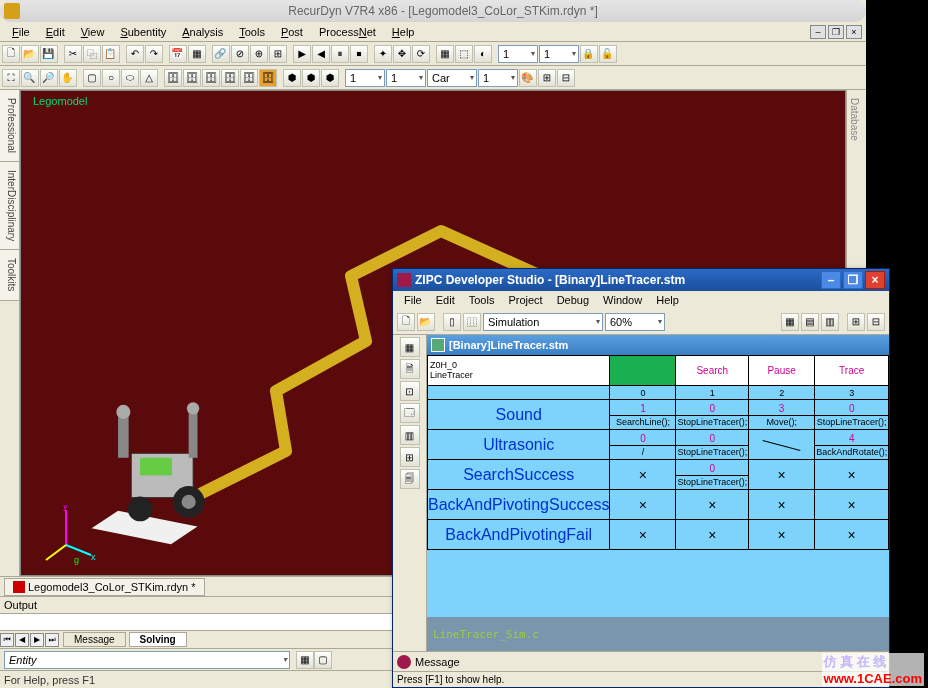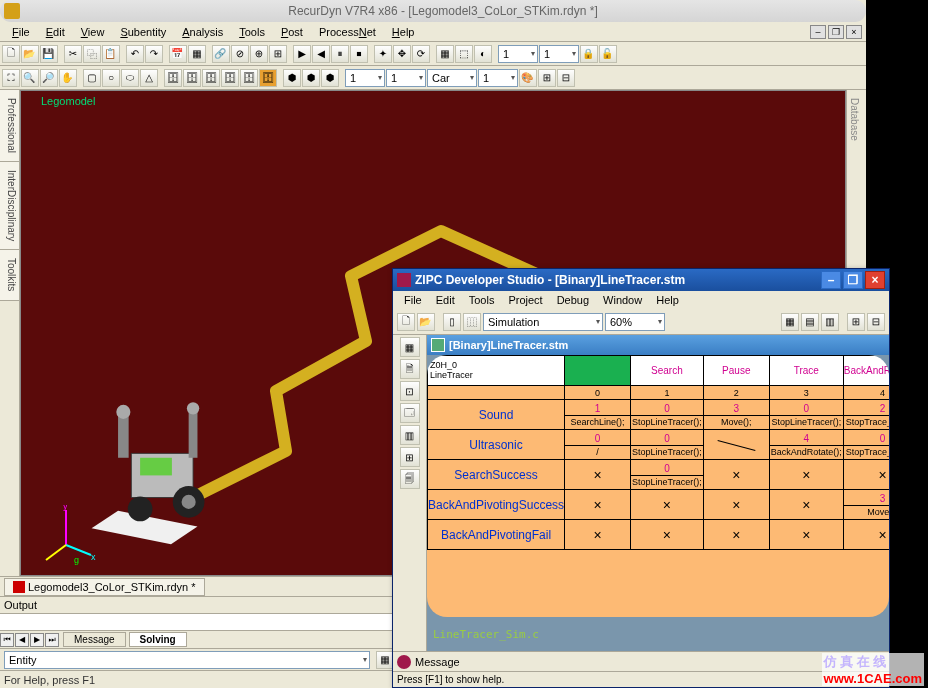--- a/index.html
+++ b/index.html
@@ -20,67 +20,67 @@
 .toolbar { height: 24px; background: #ece9d8; display: flex; align-items: center; padding: 0 2px; border-bottom: 1px solid #aca899; gap: 1px; }
 .tb { width: 18px; height: 18px; background: linear-gradient(#fefefe,#e2e2d5); border: 1px solid #c0c0b0; display: inline-flex; align-items: center; justify-content: center; font-size: 10px; }
 .tb.sep { width: 4px; border: none; background: transparent; }
 .combo { height: 18px; border: 1px solid #7f9db9; background: #fff; font-size: 11px; padding: 0 14px 0 4px; position: relative; display: inline-flex; align-items: center; }
 .combo::after { content: "▾"; position: absolute; right: 2px; font-size: 8px; color: #555; }
 
 .middle { flex: 1; display: flex; position: relative; }
 .side-tabs { width: 20px; background: #ece9d8; border-right: 1px solid #aca899; display: flex; flex-direction: column; }
 .side-tab { writing-mode: vertical-rl; padding: 8px 2px; font-size: 10px; background: #f5f3e9; border-bottom: 1px solid #aca899; color: #444; cursor: default; }
 .viewport { flex: 1; background: #5a0a0a; position: relative; border: 1px solid #888; }
-.viewport .label { position: absolute; top: 4px; left: 20px; color: #0d7; font-size: 11px; }
+.viewport .label { position: absolute; top: 4px; left: 12px; color: #0d7; font-size: 11px; }
 .track { position: absolute; top: 130px; left: 155px; }
 .robot { position: absolute; top: 305px; left: 70px; width: 160px; height: 150px; }
 .axis { position: absolute; bottom: 10px; left: 20px; }
 .right-tabs { width: 20px; background: #ece9d8; border-left: 1px solid #aca899; }
 .right-tab { writing-mode: vertical-rl; padding: 8px 2px; font-size: 10px; color: #888; }
 
 .doc-tabs { height: 20px; background: #ece9d8; border-top: 1px solid #aca899; display: flex; align-items: center; padding: 0 4px; }
 .doc-tab { padding: 2px 8px; background: #f5f3e9; border: 1px solid #aca899; font-size: 11px; display: flex; align-items: center; }
 .doc-tab .ico { width: 12px; height: 12px; background: #c00; margin-right: 3px; }
 
 .output-panel { height: 52px; border-top: 1px solid #aca899; background: #fff; position: relative; }
 .output-title { padding: 2px 4px; background: #ece9d8; border-bottom: 1px solid #aca899; font-size: 11px; }
 .output-tabs { position: absolute; bottom: 0; left: 0; height: 18px; background: #ece9d8; display: flex; align-items: center; border-top: 1px solid #aca899; width: 100%;}
 .output-tabs .nav { display: flex; }
 .output-tabs .nav span { width: 14px; height: 14px; border: 1px solid #888; background: #f0f0f0; display: flex; align-items: center; justify-content: center; font-size: 8px; margin-right: 1px;}
 .output-tabs .ot { padding: 1px 10px; border: 1px solid #aca899; background: #ece9d8; margin-left: 3px; font-size: 10px;}
 .output-tabs .ot.active { background: #fff; font-weight: bold;}
 
 .entity-row { height: 22px; display: flex; align-items: center; padding: 0 4px; border-top: 1px solid #aca899; background: #ece9d8;}
-.entity-row .combo { width: 366px; }
+.entity-row .combo { width: 286px; font-style: italic; }
 .status-bar { height: 18px; background: #ece9d8; border-top: 1px solid #aca899; display: flex; align-items: center; padding: 0 4px; font-size: 11px; color: #333;}
 .status-bar .seg { margin-right: 20px;}
 
 
 .zipc { position: absolute; top: 268px; left: 392px; width: 498px; height: 420px; background: #ece9d8; border: 1px solid #0a246a; display: flex; flex-direction: column; box-shadow: 2px 2px 6px rgba(0,0,0,.4);}
 .zipc-title { height: 22px; background: linear-gradient(#2a6ac4,#1a4f9e); display: flex; align-items: center; padding: 0 4px; color: #fff; font-weight: bold; font-size: 12px;}
 .zipc-title .ico { width: 14px; height: 14px; background: #a0194b; margin-right: 4px;}
 .zipc-title .t { flex: 1;}
 .zipc-title .wc { width: 20px; height: 18px; margin-left: 2px; display: flex; align-items: center; justify-content: center; font-weight: bold;}
 .zipc-title .min,.zipc-title .max { background: #4a8ae4; border: 1px solid #2a6ac4;}
 .zipc-title .close { background: #e04030; border: 1px solid #a02010;}
 .zipc-menu { height: 18px; background: #ece9d8; display: flex; align-items: center; padding: 0 4px;}
 .zipc-menu .mi { padding: 1px 7px; font-size: 11px;}
 .zipc-tb { height: 26px; background: #ece9d8; display: flex; align-items: center; padding: 0 4px; gap: 2px; border-bottom: 1px solid #aca899;}
 .zipc-body { flex: 1; display: flex; overflow: hidden; background: #7a96ac;}
 .zipc-left { width: 34px; background: #ece9d8; border-right: 1px solid #aca899; display: flex; flex-direction: column; padding-top: 2px; gap: 2px; align-items: center;}
 .zipc-left .tb { width: 20px; height: 20px;}
 .zipc-main { flex: 1; display: flex; flex-direction: column; overflow: hidden;}
 .stm-title { height: 20px; background: linear-gradient(#5aa0e0,#3a7ec4); color: #fff; display: flex; align-items: center; padding: 0 4px; font-size: 11px; font-weight: bold;}
 .stm-title .ico { width: 14px; height: 14px; background: #5a7; margin-right: 4px; border: 1px solid #fff;}
-.stm-grid { flex: 1; overflow: auto; background: #fdba74; border-radius: 20px;}
+.stm-grid { flex: 1; overflow: auto; background: #7dd3fc;}
 .stm-table { border-collapse: collapse; font-size: 10px; width: 100%;}
 .stm-table th,.stm-table td { border: 1px solid #000; padding: 0; text-align: center; height: 30px; vertical-align: middle;}
 .stm-table th { font-weight: normal; background: #fff; color: #d00090;}
 .stm-table .hdr-main { background: #1ab050; color: #fff;}
-.stm-table .rh { color: #0030d0; width: 90px; font-size: 12px;}
+.stm-table .rh { color: #0030d0; width: 90px; font-size: 16px;}
 .stm-table .corner { color: #000; font-size: 9px; text-align: left; padding: 2px; line-height: 1.1;}
 .stm-table .cell { position: relative; min-width: 66px;}
 .stm-table .num { color: #d00090; font-size: 10px; display: block; border-bottom: 1px solid #000; padding: 1px;}
 .stm-table .act { color: #000; font-size: 9px; padding: 1px; display: block; white-space: nowrap; overflow: hidden;}
 .stm-table .x { font-size: 14px;}
 .stm-table .slash { position: relative;}
 .stm-table .slash::after { content: ""; position: absolute; top: 50%; left: 20%; right: 20%; border-top: 1px solid #000; transform: rotate(15deg);}
 .idx-row td { height: 14px; font-size: 9px; color: #000;}
 .sim-tab { height: 34px; background: #7a96ac; color: #9c4; padding: 0 6px; font-size: 11px; display: flex; align-items: center; font-family: monospace;}
 .zipc-msg { height: 20px; background: #ece9d8; border-top: 1px solid #aca899; display: flex; align-items: center; padding: 0 4px;}

